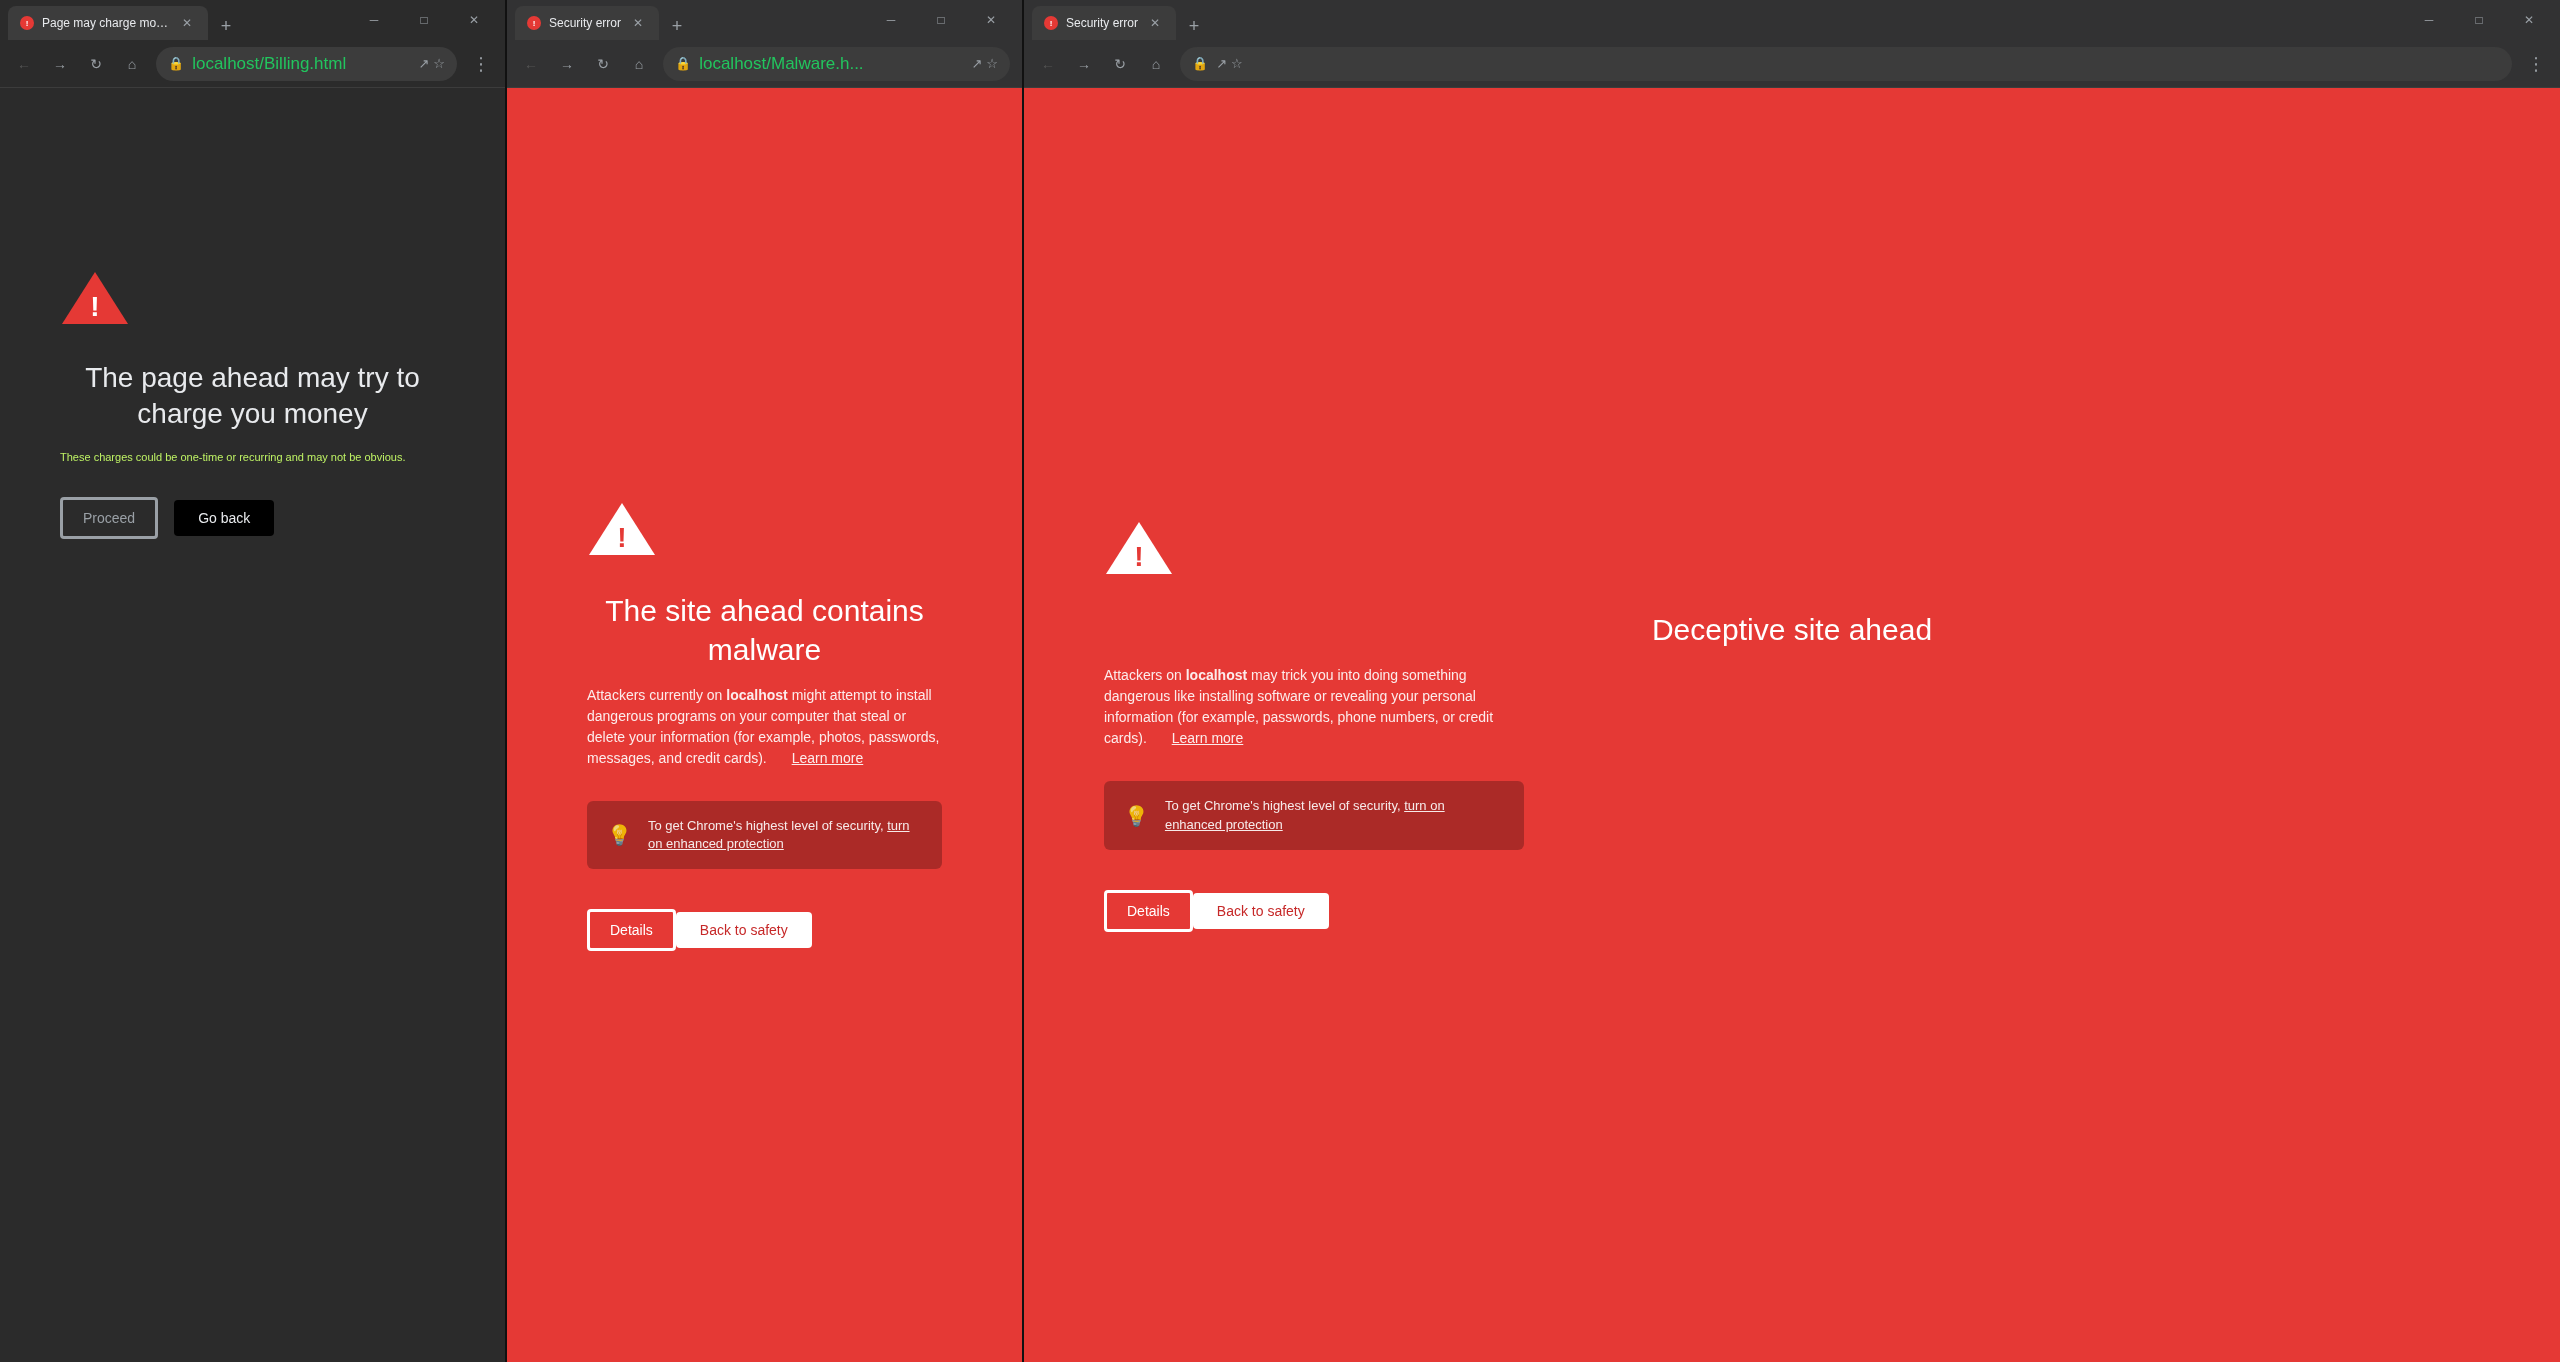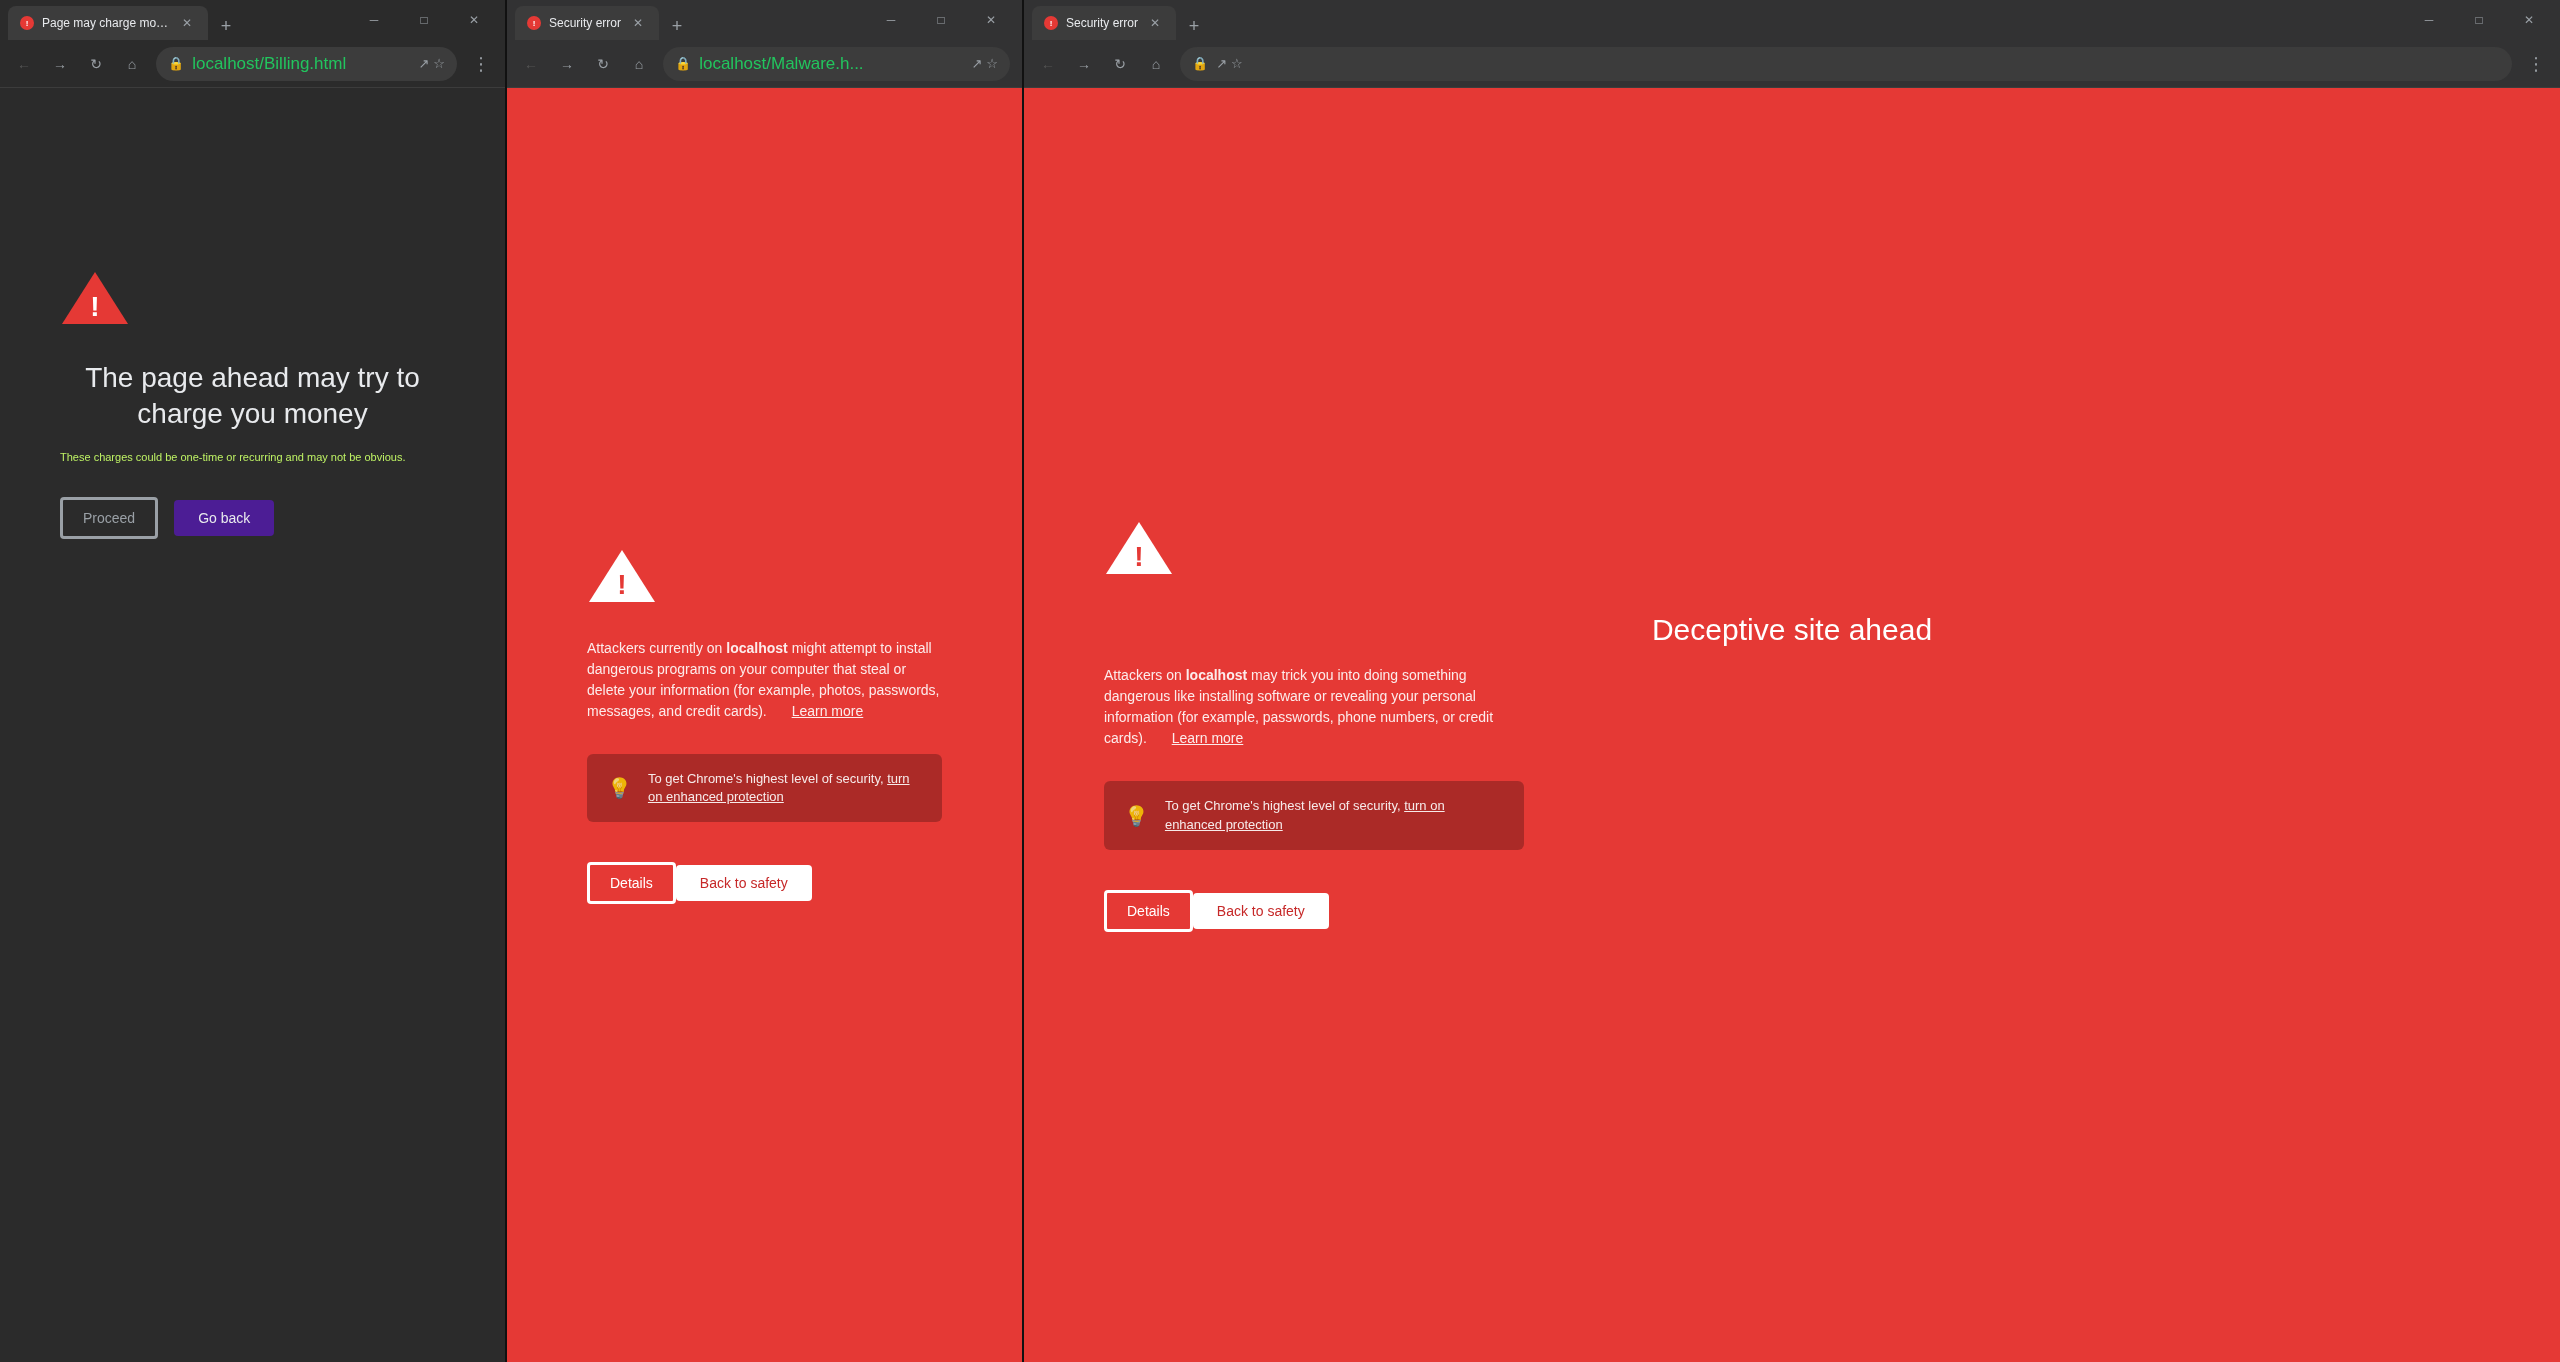--- a/index.html
+++ b/index.html
@@ -322,21 +322,21 @@
     }
 
     .btn-primary {
       padding: 10px 24px;
       border-radius: 4px;
       border: none;
       font-size: 14px;
       cursor: pointer;
     }
     .browser-window.dark .btn-primary {
-      background: #4c1d95;
+      background: #000000;
       color: #e8eaed;
     }
     .browser-window.red1 .btn-primary,
     .browser-window.red2 .btn-primary {
       background: white;
       color: #c62828;
       font-weight: 500;
     }
     .browser-window.red1 .btn-outline,
     .browser-window.red2 .btn-outline {
@@ -455,20 +455,21 @@
     </div>
   </div>
 
   <div class="page-content">
     <div class="warning-icon">
       <svg class="triangle-svg" viewBox="0 0 70 60" xmlns="http://www.w3.org/2000/svg">
         <polygon points="35,4 68,56 2,56" fill="white" stroke="none"></polygon>
         <text x="35" y="48" text-anchor="middle" font-size="28" font-weight="bold" fill="#e53935">!</text>
       </svg>
     </div>
+    <div class="page-heading">The site ahead contains malware</div>
     <div class="page-description">
       <span>Attackers currently on </span><span class="bold-host">localhost</span><span> might attempt to install dangerous programs on your computer that steal or delete your information (for example, photos, passwords, messages, and credit cards).</span> <a class="learn-more-link">Learn more</a>
     </div>
     <div class="security-tip">
       <span class="tip-icon">💡</span>
       <span class="tip-text">
         <span>To get Chrome's highest level of security, </span><a class="tip-link">turn on enhanced protection</a>
       </span>
     </div>
     <div class="button-row">

